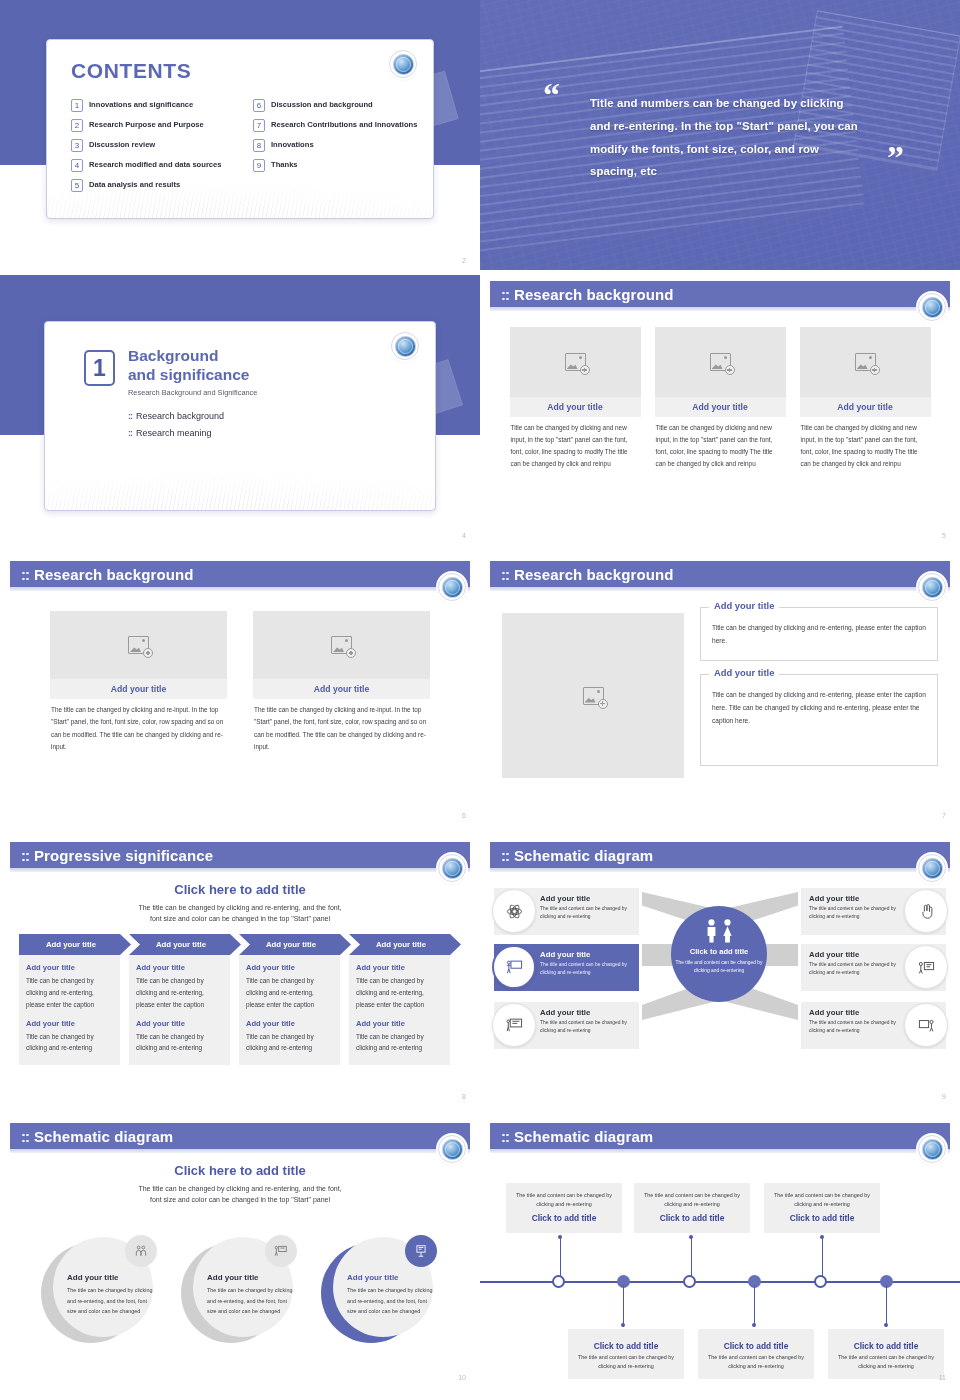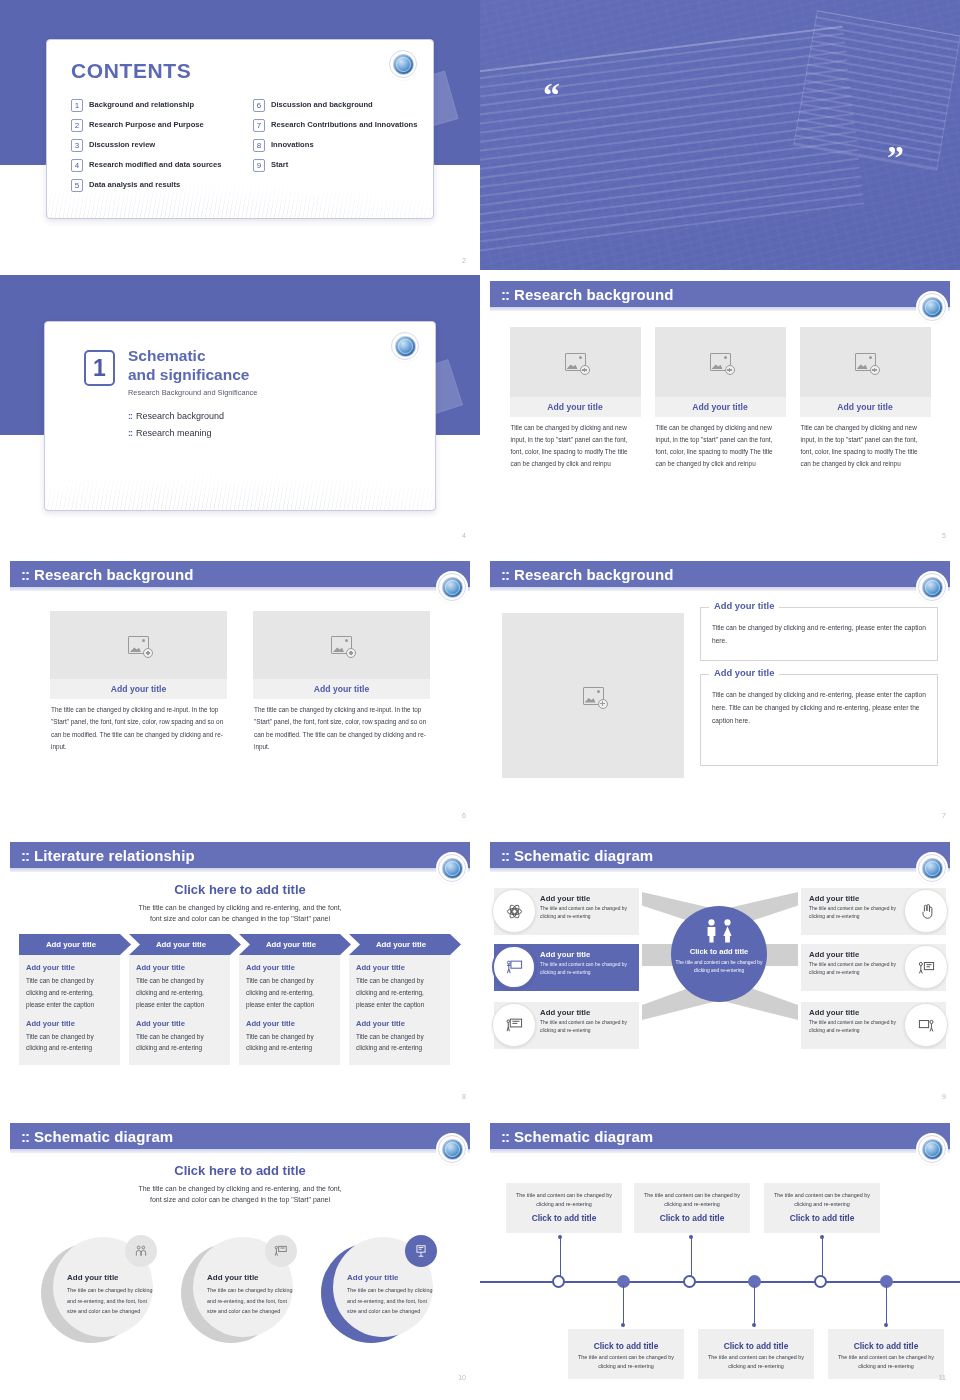--- a/index.html
+++ b/index.html
@@ -216,21 +216,21 @@
       <i style="left:34px;top:40px;width:70px;height:50px;"></i>
       <i style="left:4px;top:62px;width:58px;height:44px;"></i>
     </div>
     <div class="card">
       <div class="wave"></div>
       <h1>CONTENTS</h1>
       <div class="toc">
         <div class="tcol">
           <div class="titem">
               <span class="num">1</span>
-              <span class="tlabel">Background and relationship</span>
+              <span class="tlabel">Innovations and significance</span>
             </div>
           <div class="titem">
               <span class="num">2</span>
               <span class="tlabel">Research Purpose and Purpose</span>
             </div>
           <div class="titem">
               <span class="num">3</span>
               <span class="tlabel">Discussion review</span>
             </div>
           <div class="titem">
@@ -250,53 +250,54 @@
           <div class="titem">
               <span class="num">7</span>
               <span class="tlabel">Research Contributions and Innovations</span>
             </div>
           <div class="titem">
               <span class="num">8</span>
               <span class="tlabel">Innovations</span>
             </div>
           <div class="titem">
               <span class="num">9</span>
-              <span class="tlabel">Start</span>
+              <span class="tlabel">Thanks</span>
             </div>
         </div>
       </div>
       <div class="logo" style="right:16px;top:10px;">
           <span class="seal"></span>
         </div>
     </div>
     <div class="pgn">2</div>
   </div>
 
   <div class="slide s3 r1">
     <div class="bld"></div>
     <div class="qo">“</div>
+    <div class="qtext">Title and numbers can be changed by clicking and re-entering. In the top "Start" panel, you can modify the fonts, font size, color, and row spacing, etc</div>
     <div class="qc">”</div>
   </div>
 
   <div class="slide s4 r2">
     <div class="bluetop"></div>
     <div class="papers">
       <i style="left:8px;top:4px;width:58px;height:44px;"></i>
       <i style="left:30px;top:36px;width:66px;height:48px;"></i>
       <i style="left:2px;top:58px;width:54px;height:42px;"></i>
     </div>
     <div class="card">
       <div class="wave"></div>
       <div class="logo" style="right:16px;top:10px;">
           <span class="seal"></span>
         </div>
     </div>
     <div class="num">1</div>
     <div class="h">
-      <div>Schematic</div>
+      <div>Background</div>
       <div>and significance</div>
     </div>
     <div class="sub">Research Background and Significance</div>
     <div class="bl">
       <div><b>::</b><span>Research background</span></div>
       <div><b>::</b><span>Research meaning</span></div>
     </div>
     <div class="pgn">4</div>
   </div>
 
@@ -414,21 +415,21 @@
         <span class="lg">Add your title</span>
         <p>Title can be changed by clicking and re-entering, please enter the caption here. Title can be changed by clicking and re-entering, please enter the caption here.</p>
       </div>
     </div>
     <div class="pgn">7</div>
   </div>
 
   <div class="slide s8 r4">
     <div class="hdr">
       <span class="dots">::</span>
-      <span class="ttl">Literature relationship</span>
+      <span class="ttl">Progressive significance</span>
     </div>
     <div class="hdr-shadow"></div>
     <div class="logo">
         <span class="seal"></span>
       </div>
     <div class="ctr-h">
       <div class="t">Click here to add title</div>
       <div class="s">
         <div>The title can be changed by clicking and re-entering, and the font,</div>
         <div>font size and color can be changed in the top "Start" panel</div>

